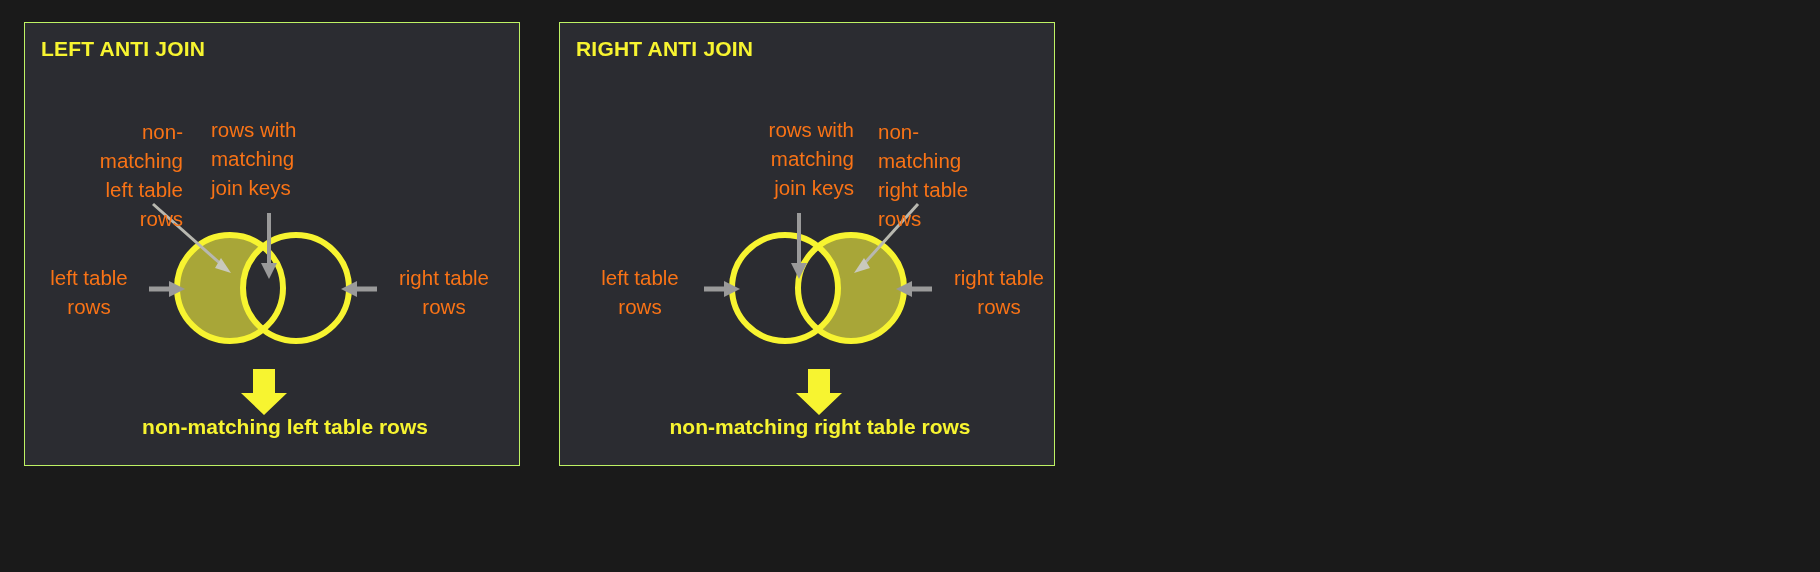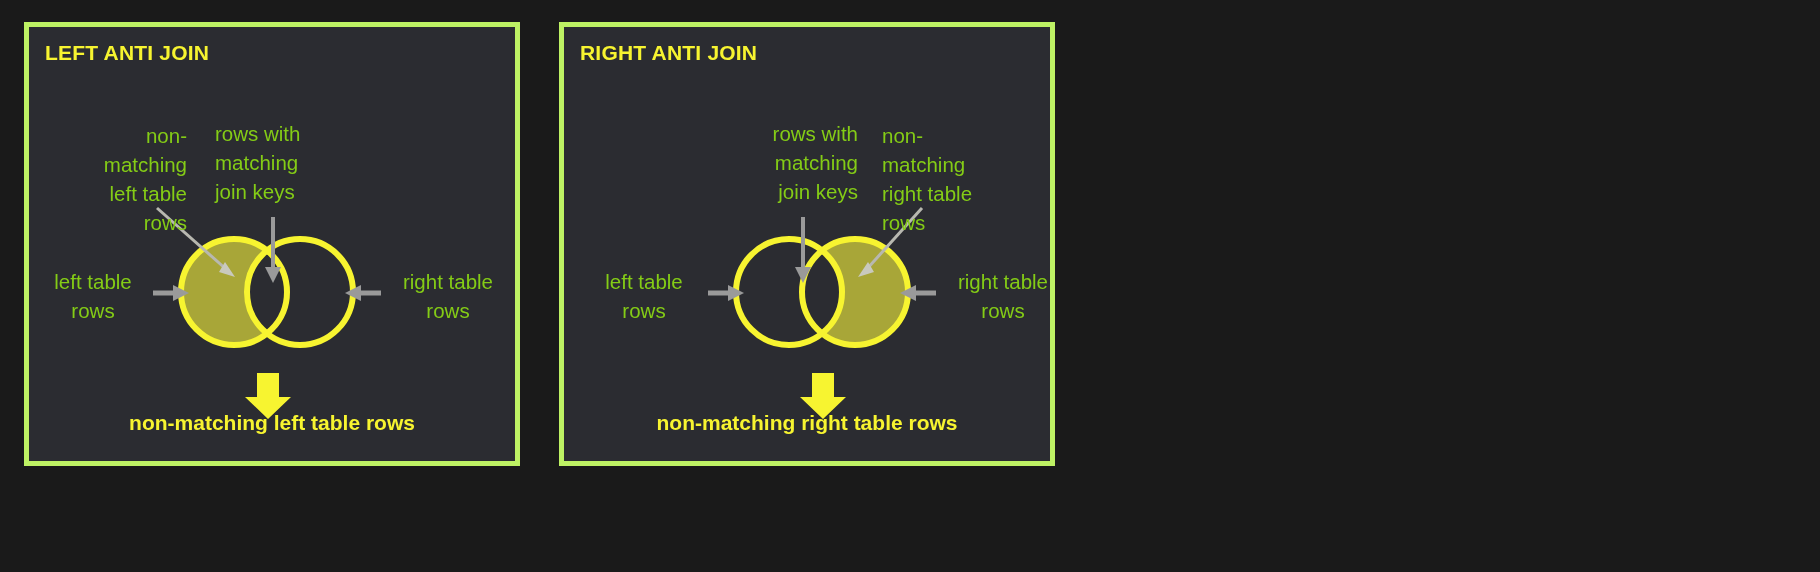--- a/index.html
+++ b/index.html
@@ -16,21 +16,21 @@
     width: 1820px;
     height: 572px;
     background: #1a1a1a;
   }
   .panel {
     position: absolute;
     top: 22px;
     width: 496px;
     height: 444px;
     background: #2b2c31;
-    border: 5px solid #bef264;
+    border: 1px solid #bef264;
     box-sizing: border-box;
     overflow: hidden;
   }
   #panel-left  { left: 24px; }
   #panel-right { left: 543px; margin-left: 16px; }
 
   .panel-title {
     position: absolute;
     left: 16px;
     top: 14px;
@@ -45,33 +45,33 @@
     position: absolute;
     left: 0;
     top: 0;
     width: 100%;
     height: 100%;
   }
   .venn-svg { display: block; }
 
   .annot {
     position: absolute;
-    color: #84cc16;
+    color: #f97316;
     font-size: 20.5px;
     line-height: 1.42;
     white-space: pre-line;
   }
   .annot.center { text-align: center; }
   .annot.right  { text-align: right; }
   .annot.left   { text-align: left; }
 
   .caption {
     position: absolute;
     bottom: 26px;
-    left: 0;
+    left: 13px;
     width: 100%;
     text-align: center;
     color: #f7f430;
     font-size: 21px;
     font-weight: bold;
     white-space: nowrap;
   }
 </style>
 </head>
 <body>

